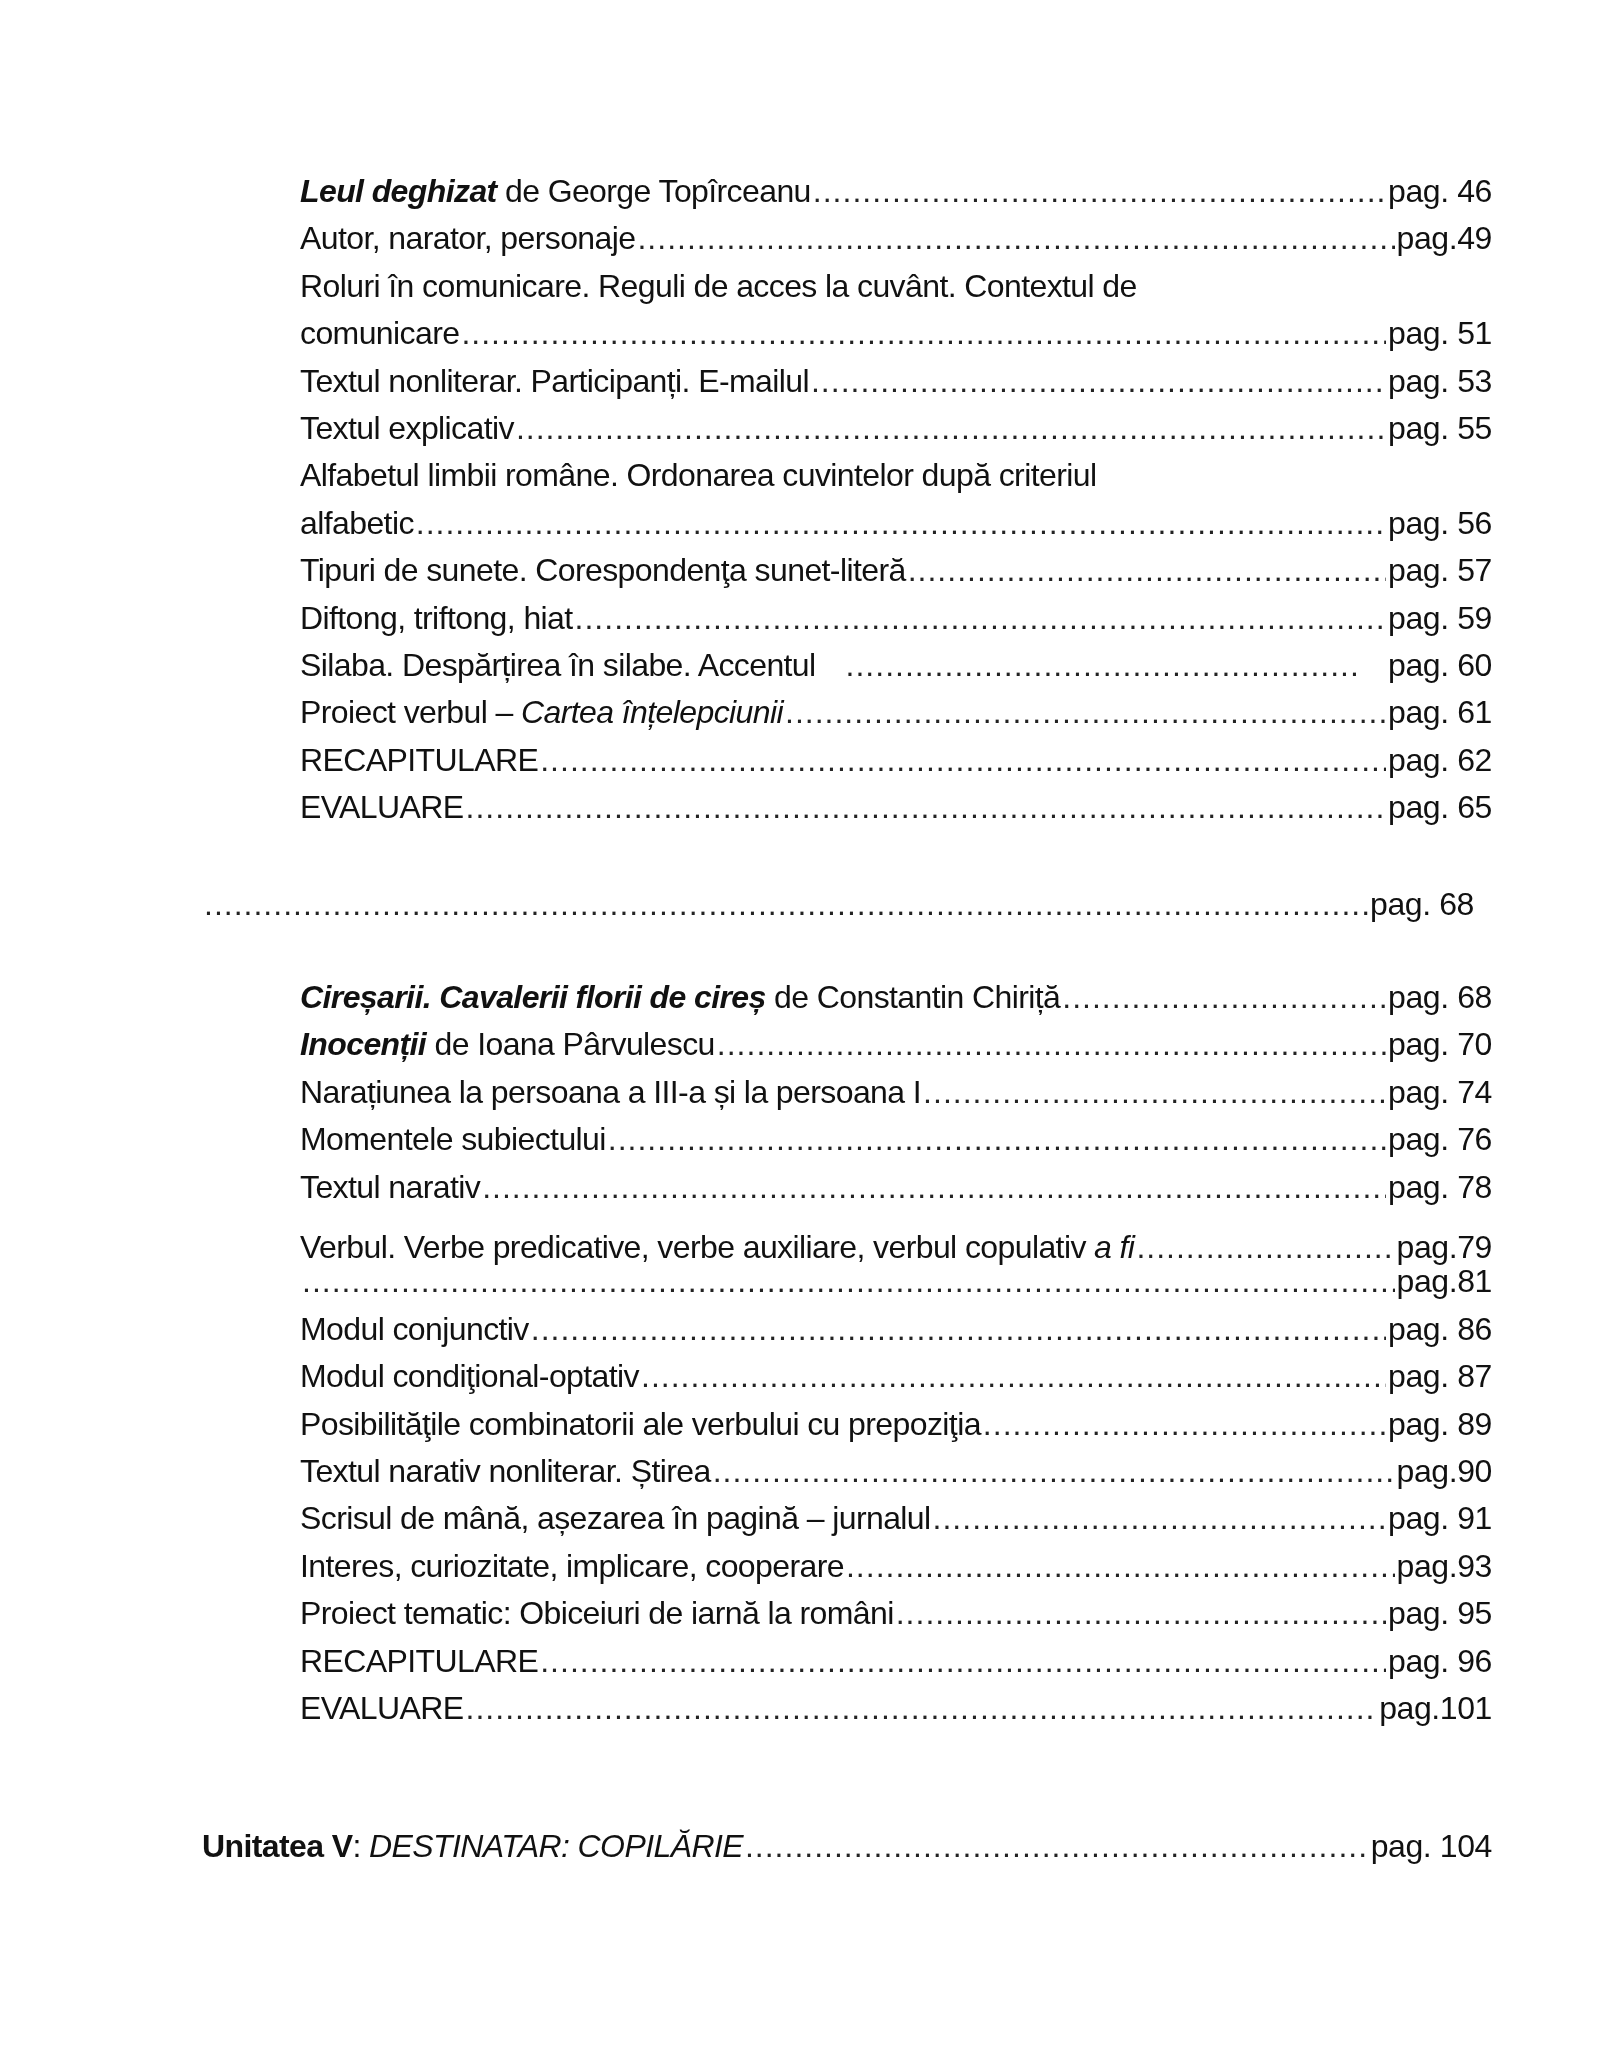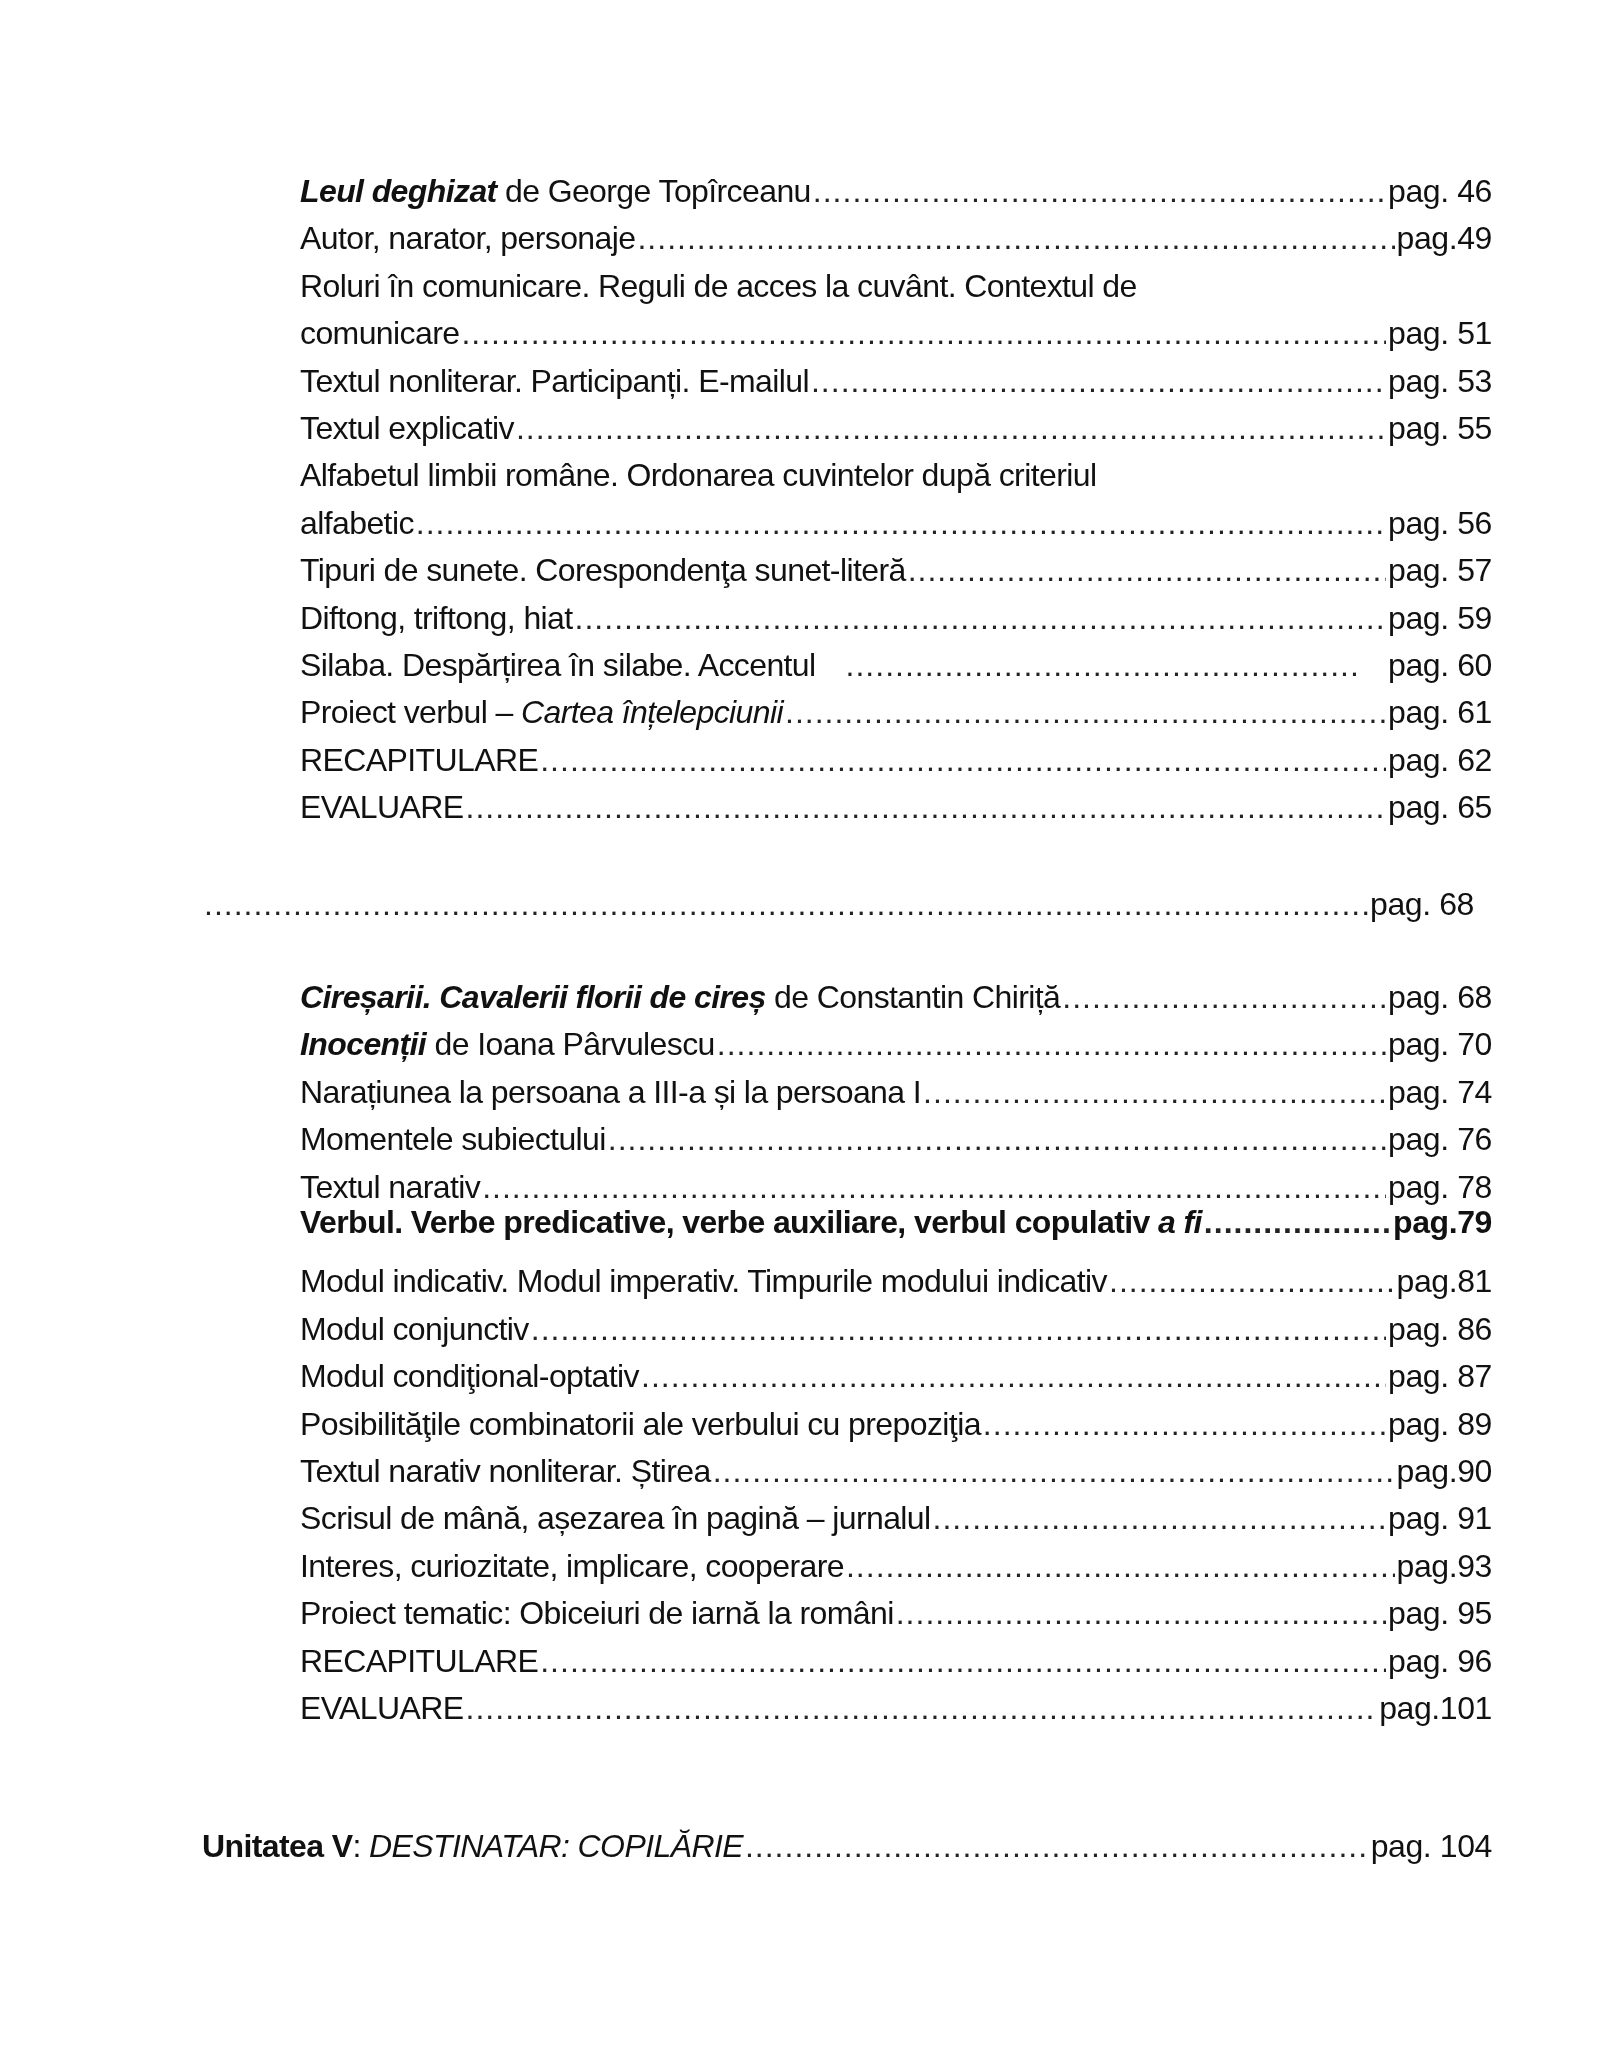--- a/index.html
+++ b/index.html
@@ -111,27 +111,26 @@
     <div class="row entry" style="top: 1116.2px;">
       <span class="title"><span>Momentele subiectului </span></span>
       <span class="leader"></span>
       <span class="page">pag. 76</span>
     </div>
     <div class="row entry" style="top: 1163.6px;">
       <span class="title"><span>Textul narativ </span></span>
       <span class="leader"></span>
       <span class="page">pag. 78</span>
     </div>
-    <div class="row entry" style="top: 1199px; font-weight: bold;">
+    <div class="row entry" style="top: 1224px;">
       <span class="title"><span>Verbul. Verbe predicative, verbe auxiliare, verbul copulativ </span><span class="it">a fi</span><span> </span></span>
       <span class="leader"></span>
       <span class="page">pag.79</span>
     </div>
     <div class="row entry" style="top: 1258.4px;">
-      <span class="title"><span>Modul indicativ. Modul imperativ. Timpurile modului indicativ </span></span>
       <span class="leader"></span>
       <span class="page">pag.81</span>
     </div>
     <div class="row entry" style="top: 1305.8px;">
       <span class="title"><span>Modul conjunctiv </span></span>
       <span class="leader"></span>
       <span class="page">pag. 86</span>
     </div>
     <div class="row entry" style="top: 1353.2px;">
       <span class="title"><span>Modul condiţional-optativ </span></span>

